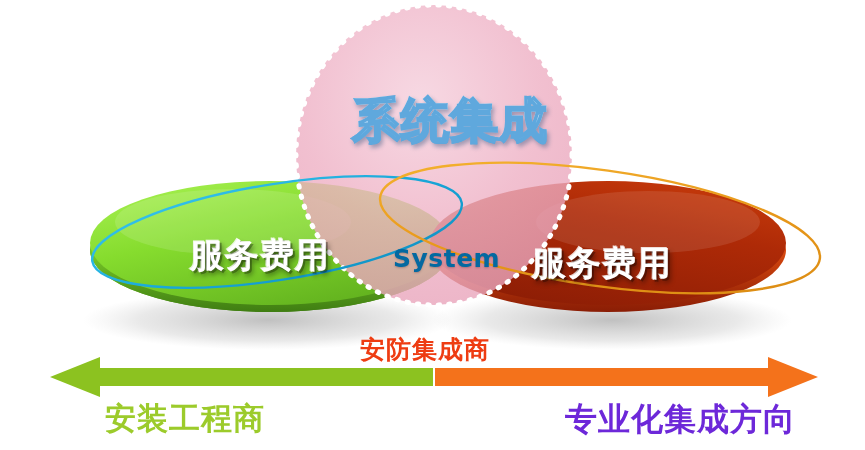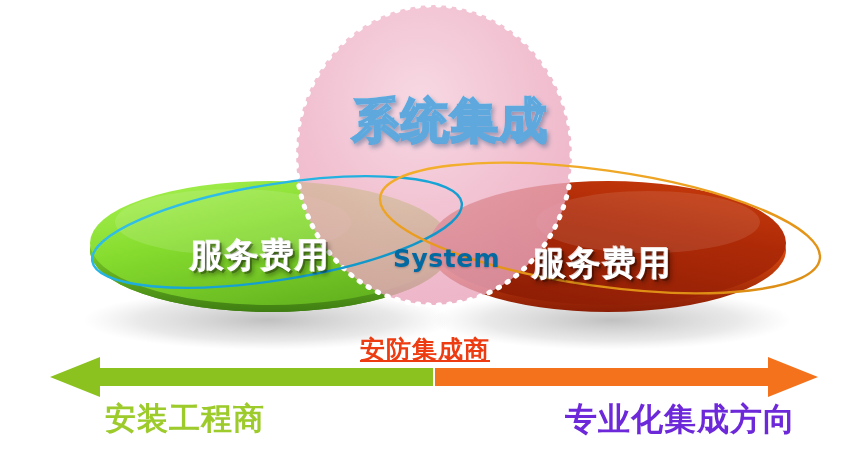--- a/index.html
+++ b/index.html
@@ -64,21 +64,20 @@
     font-family:"DejaVu Sans","Liberation Sans",sans-serif;
   }
 
   
   #label-integrator{
     left:360px;top:337px;
     font-size:25px;
     color:#ee3c12;
     letter-spacing:1px;
     text-shadow:1px 1px 0 rgba(255,255,255,.55);
-    text-decoration:underline;
   }
 
   
   #label-installer{
     left:105px;top:403px;
     font-size:31px;
     color:#9ccb2b;
     letter-spacing:1px;
   }
   #label-direction{

